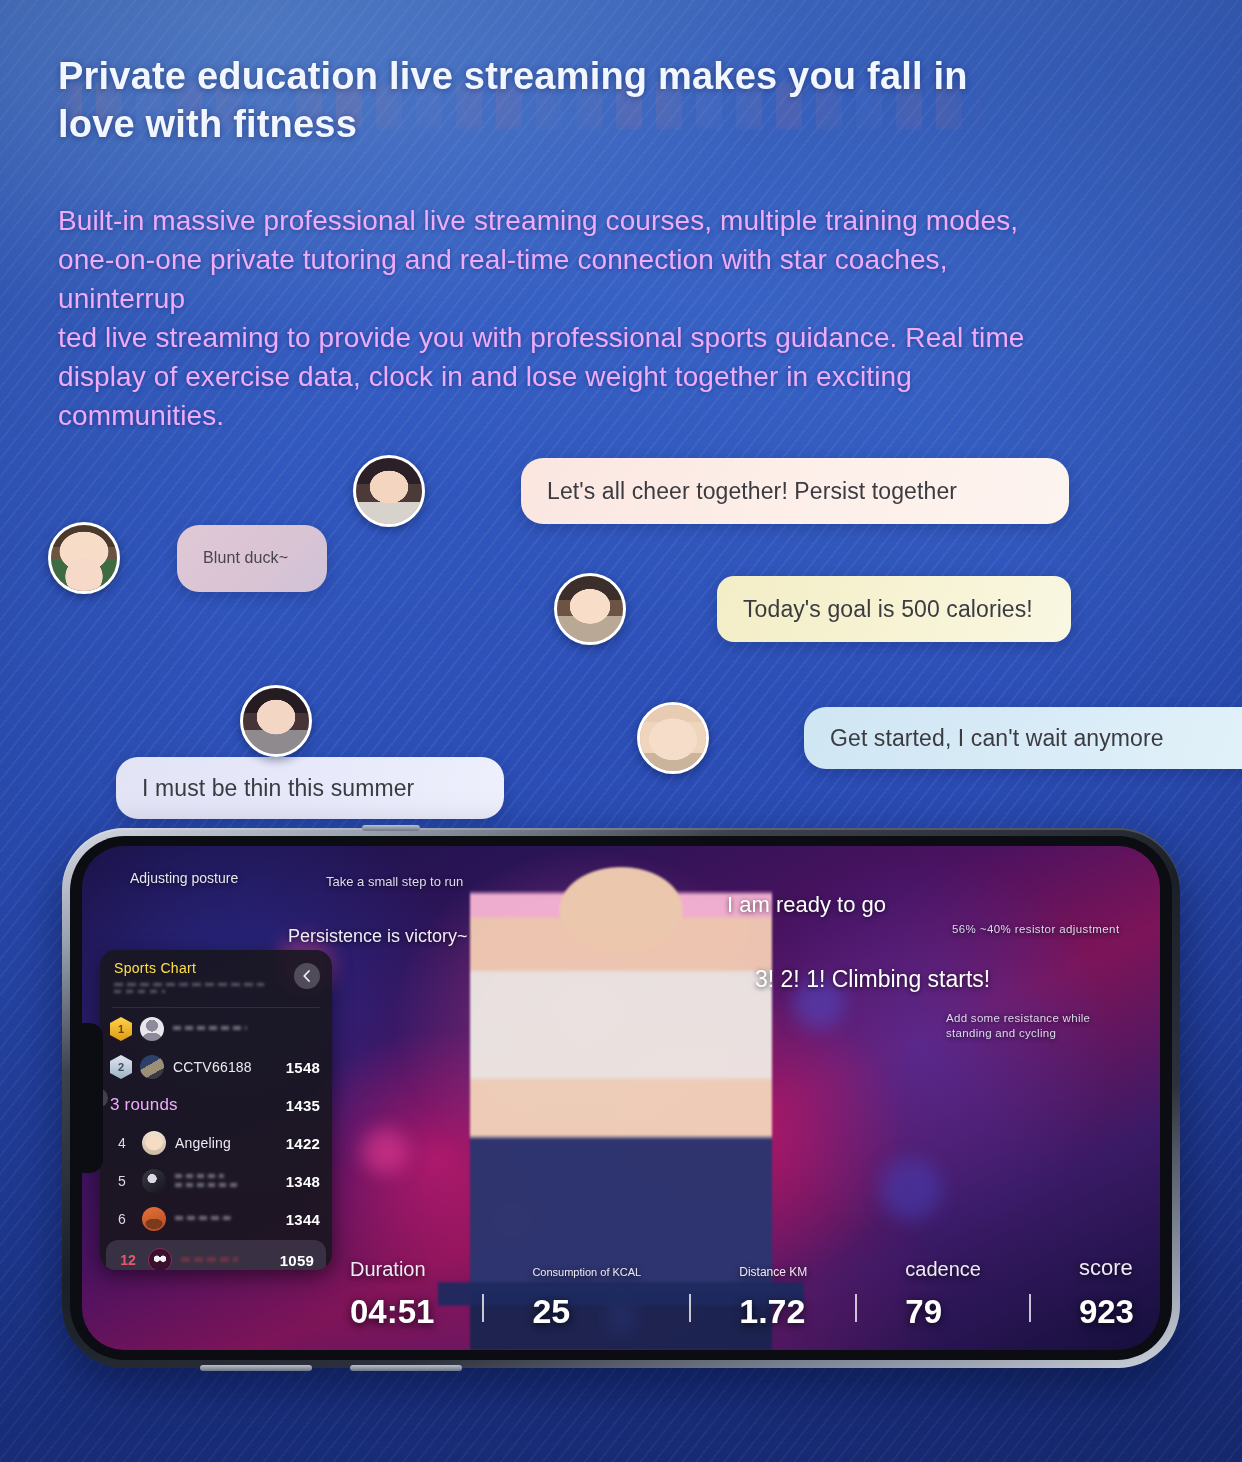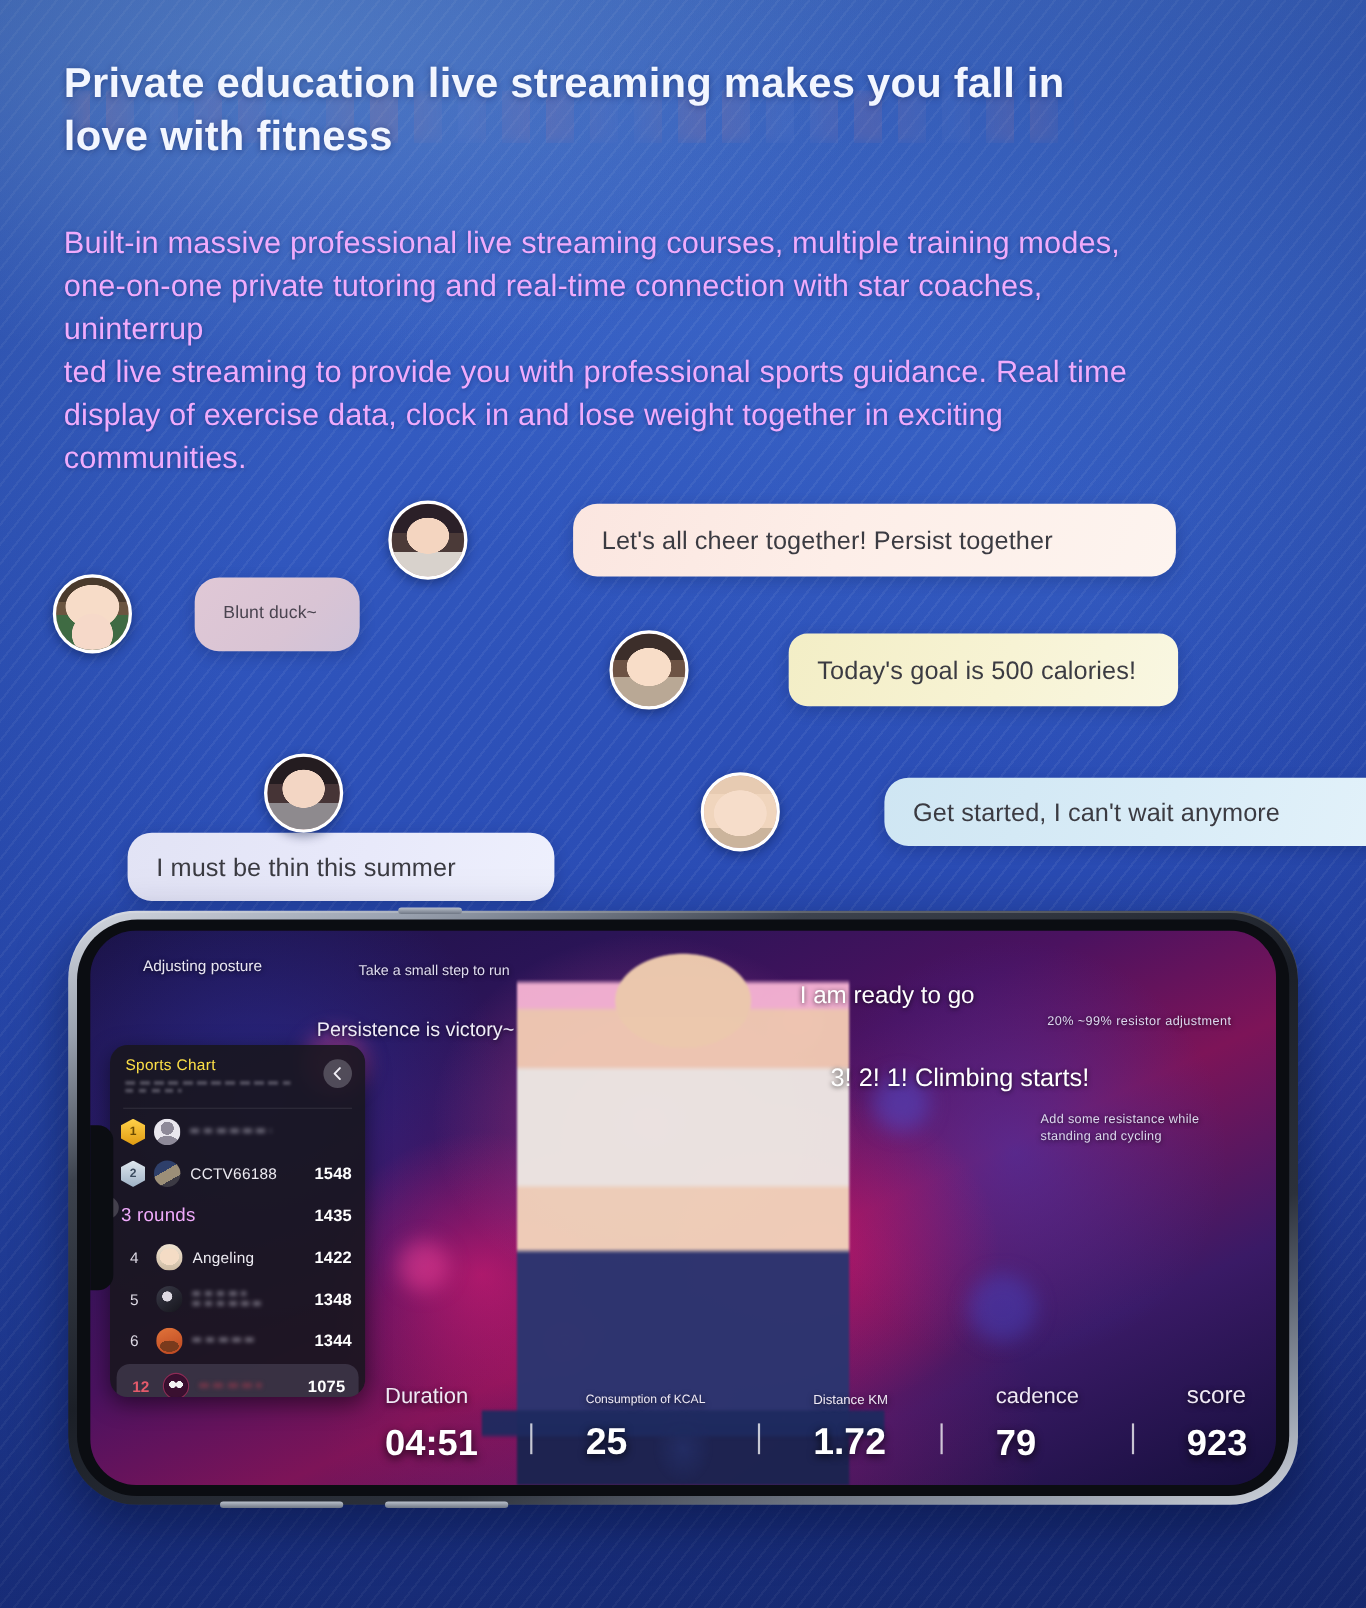--- a/index.html
+++ b/index.html
@@ -441,21 +441,21 @@
       <div class="bokeh" style="left:58%;top:12%;width:38px;height:38px;background:rgba(255,90,180,0.35);"></div>
       <div class="bokeh" style="left:38%;top:70%;width:44px;height:44px;background:rgba(240,40,130,0.40);"></div>
       <div class="performer"></div>
       <div class="bike"></div>
     </div>
 
     <div class="ov ov-1">Adjusting posture</div>
     <div class="ov ov-2">Take a small step to run</div>
     <div class="ov ov-3">Persistence is victory~</div>
     <div class="ov ov-4">I am ready to go</div>
-    <div class="ov ov-5">20% ~99% resistor adjustment</div>
+    <div class="ov ov-5">56% ~40% resistor adjustment</div>
     <div class="ov ov-6">3! 2! 1! Climbing starts!</div>
     <div class="ov ov-7">Add some resistance while standing and cycling</div>
 
     <div class="screen-ctrl">
       <b></b>
         <b></b>
     </div>
 
     <div class="chart-panel">
       <div class="cp-head">
@@ -508,21 +508,21 @@
           <div class="rank">6</div>
           <div class="r-av img6"></div>
           <div class="r-name blurred short"></div>
           <div class="r-score">1344</div>
         </div>
 
         <div class="cp-row me">
           <div class="rank me-rank">12</div>
           <div class="r-av img12"></div>
           <div class="r-name blurred redacted"></div>
-          <div class="r-score">1075</div>
+          <div class="r-score">1059</div>
         </div>
 
       </div>
     </div>
 
     <div class="stats">
       <div class="stat s-duration">
         <div class="stat-label">Duration</div>
         <div class="stat-val">04:51</div>
       </div>

